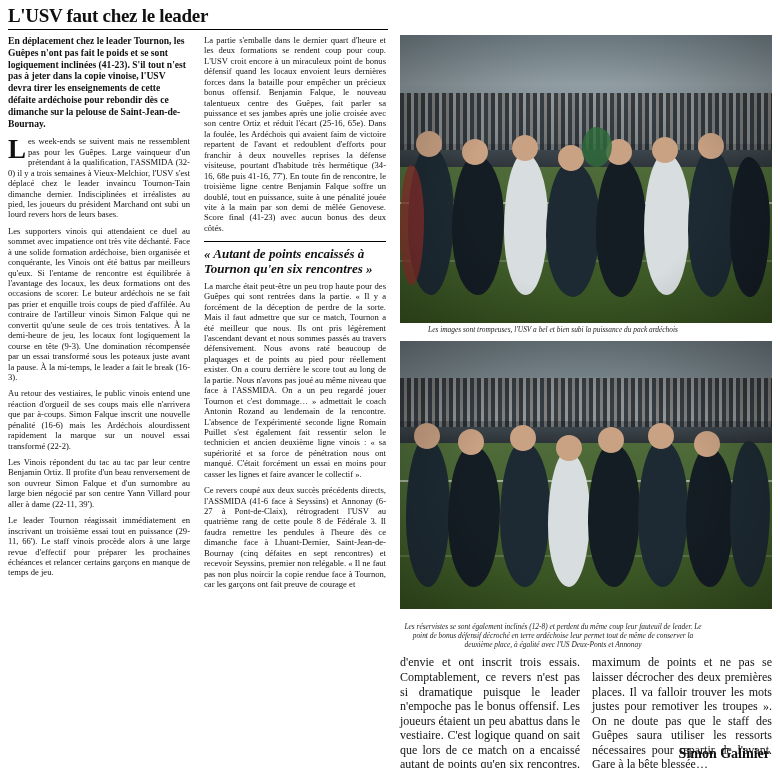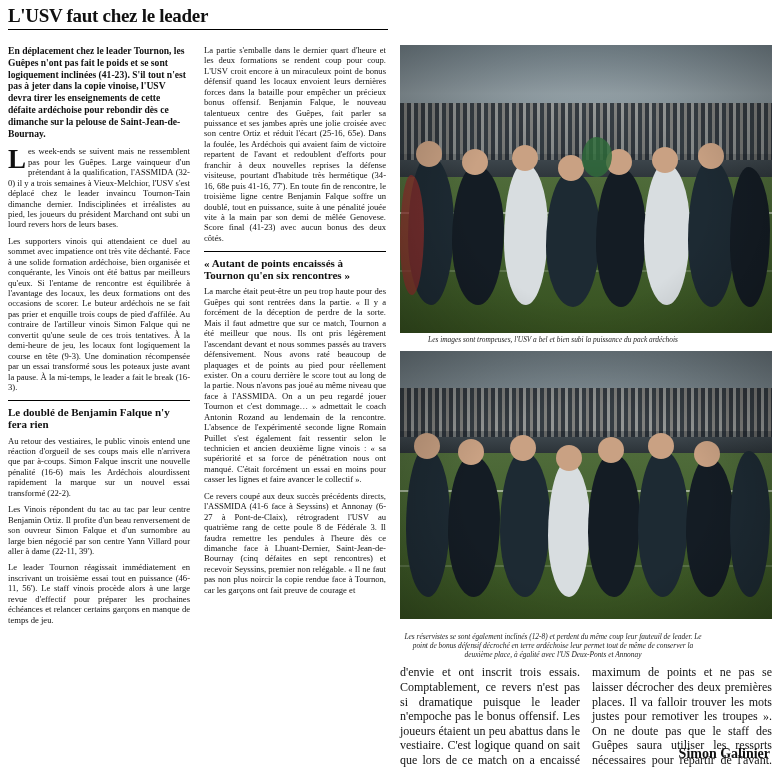--- a/index.html
+++ b/index.html
@@ -37,21 +37,21 @@
     margin-bottom: 5px;
   }
 
   
   .cols {
     position: relative;
     width: 764px;
   }
   .col {
     position: absolute;
-    top: 10px;
+    top: 0;
     font-size: 8.6px;
     line-height: 1.215;
     text-align: justify;
     hyphens: auto;
   }
   #col1 { left: 0px;   width: 182px; }
   #col2 { left: 196px; width: 182px; }
   #col3 { left: 392px; width: 306px; }
 
   .chapeau {
@@ -68,24 +68,25 @@
     float: left;
     font-size: 27px;
     line-height: 22px;
     font-weight: bold;
     padding: 2px 2px 0 0;
     font-family: "Liberation Serif", serif;
   }
 
   .subhead {
     font-weight: bold;
-    font-size: 11px;
+    font-size: 13px;
     line-height: 1.1;
     margin: 8px 0 5px 0;
     text-align: left;
+    font-style: italic;
   }
   .subhead.with-rules {
     border-top: 1.2px solid #000;
     padding-top: 5px;
   }
 
   
   .photo {
     position: relative;
     overflow: hidden;
@@ -178,24 +179,23 @@
 
   <h1 class="headline">L'USV faut chez le leader</h1>
   <div class="rule-top"></div>
 
   <div class="cols">
 
     <div class="col" id="col1">
       <div class="chapeau">En déplacement chez le leader Tournon, les Guêpes n'ont pas fait le poids et se sont logiquement inclinées (41-23). S'il tout n'est pas à jeter dans la copie vinoise, l'USV devra tirer les enseignements de cette défaite ardéchoise pour rebondir dès ce dimanche sur la pelouse de Saint-Jean-de-Bournay.</div>
       <p class="dropcap-para">Les week-ends se suivent mais ne ressemblent pas pour les Guêpes. Large vainqueur d'un prétendant à la qualification, l'ASSMIDA (32-0) il y a trois semaines à Vieux-Melchior, l'USV s'est déplacé chez le leader invaincu Tournon-Tain dimanche dernier. Indisciplinées et irréalistes au pied, les joueurs du président Marchand ont subi un lourd revers hors de leurs bases.</p>
       <p>Les supporters vinois qui attendaient ce duel au sommet avec impatience ont très vite déchanté. Face à une solide formation ardéchoise, bien organisée et conquérante, les Vinois ont été battus par meilleurs qu'eux. Si l'entame de rencontre est équilibrée à l'avantage des locaux, les deux formations ont des occasions de scorer. Le buteur ardéchois ne se fait pas prier et enquille trois coups de pied d'affilée. Au contraire de l'artilleur vinois Simon Falque qui ne convertit qu'une seule de ces trois tentatives. À la demi-heure de jeu, les locaux font logiquement la course en tête (9-3). Une domination récompensée par un essai transformé sous les poteaux juste avant la pause. À la mi-temps, le leader a fait le break (16-3).</p>
-      <div class="subhead with-rules">Le doublé de Benjamin Falque n'y fera rien</div>
       <p>Au retour des vestiaires, le public vinois entend une réaction d'orgueil de ses coups mais elle n'arrivera que par à-coups. Simon Falque inscrit une nouvelle pénalité (16-6) mais les Ardéchois alourdissent rapidement la marque sur un nouvel essai transformé (22-2).</p>
       <p>Les Vinois répondent du tac au tac par leur centre Benjamin Ortiz. Il profite d'un beau renversement de son ouvreur Simon Falque et d'un surnombre au large bien négocié par son centre Yann Villard pour aller à dame (22-11, 39').</p>
-      <p>Le leader Tournon réagissait immédiatement en inscrivant un troisième essai tout en puissance (46-11, 56'). Le staff vinois procède alors à une large revue d'effectif pour préparer les prochaines échéances et relancer certains garçons en manque de temps de jeu.</p>
+      <p>Le leader Tournon réagissait immédiatement en inscrivant un troisième essai tout en puissance (29-11, 66'). Le staff vinois procède alors à une large revue d'effectif pour préparer les prochaines échéances et relancer certains garçons en manque de temps de jeu.</p>
     </div>
 
     <div class="col" id="col2">
       <p>La partie s'emballe dans le dernier quart d'heure et les deux formations se rendent coup pour coup. L'USV croit encore à un miraculeux point de bonus défensif quand les locaux envoient leurs dernières forces dans la bataille pour empêcher un précieux bonus offensif. Benjamin Falque, le nouveau talentueux centre des Guêpes, fait parler sa puissance et ses jambes après une jolie croisée avec son centre Ortiz et réduit l'écart (25-16, 65e). Dans la foulée, les Ardéchois qui avaient faim de victoire repartent de l'avant et redoublent d'efforts pour franchir à deux nouvelles reprises la défense visiteuse, pourtant d'habitude très hermétique (34-16, 68e puis 41-16, 77'). En toute fin de rencontre, le troisième ligne centre Benjamin Falque soffre un doublé, tout en puissance, suite à une pénalité jouée vite à la main par son demi de mêlée Genovese. Score final (41-23) avec aucun bonus des deux côtés.</p>
       <div class="subhead with-rules">« Autant de points encaissés à Tournon qu'en six rencontres »</div>
       <p>La marche était peut-être un peu trop haute pour des Guêpes qui sont rentrées dans la partie. « Il y a forcément de la déception de perdre de la sorte. Mais il faut admettre que sur ce match, Tournon a été meilleur que nous. Ils ont pris légèrement l'ascendant devant et nous sommes passés au travers défensivement. Nous avons raté beaucoup de plaquages et de points au pied pour réellement exister. On a couru derrière le score tout au long de la partie. Nous n'avons pas joué au même niveau que face à l'ASSMIDA. On a un peu regardé jouer Tournon et c'est dommage… » admettait le coach Antonin Rozand au lendemain de la rencontre. L'absence de l'expérimenté seconde ligne Romain Puillet s'est également fait ressentir selon le technicien et ancien deuxième ligne vinois : « sa supériorité et sa force de pénétration nous ont manqué. C'était forcément un essai en moins pour casser les lignes et faire avancer le collectif ».</p>
       <p>Ce revers coupé aux deux succès précédents directs, l'ASSMIDA (41-6 face à Seyssins) et Annonay (6-27 à Pont-de-Claix), rétrogradent l'USV au quatrième rang de cette poule 8 de Fédérale 3. Il faudra remettre les pendules à l'heure dès ce dimanche face à Lhuant-Dernier, Saint-Jean-de-Bournay (cinq défaites en sept rencontres) et recevoir Seyssins, premier non relégable. « Il ne faut pas non plus noircir la copie rendue face à Tournon, car les garçons ont fait preuve de courage et</p>
     </div>
 
     <div class="col" id="col3">

